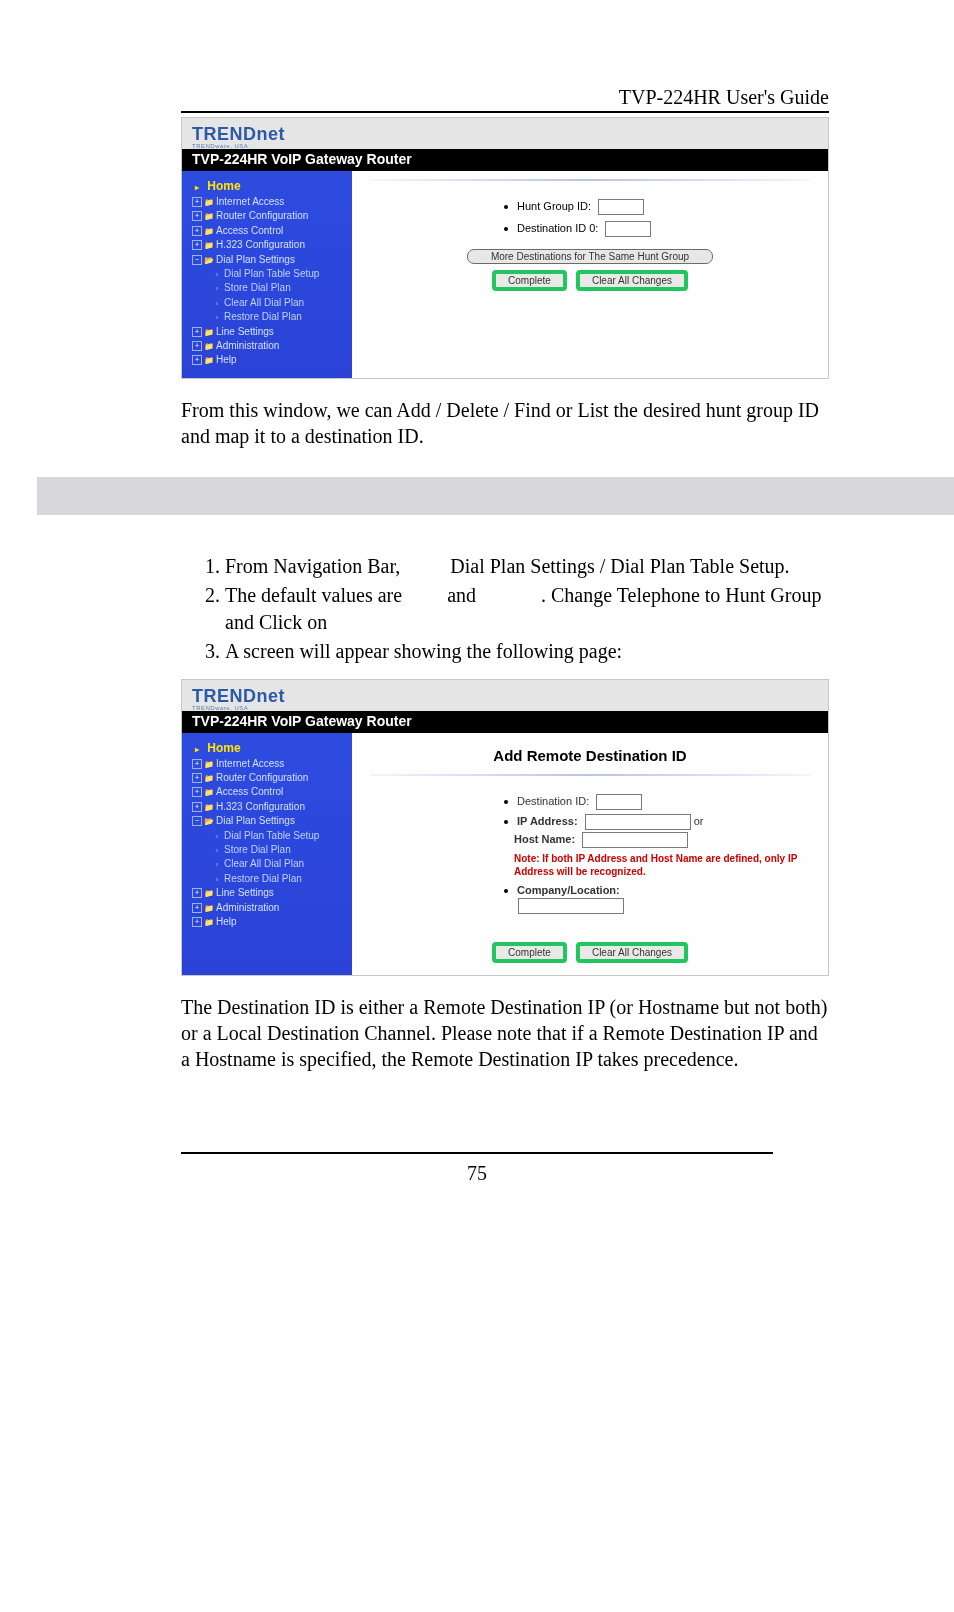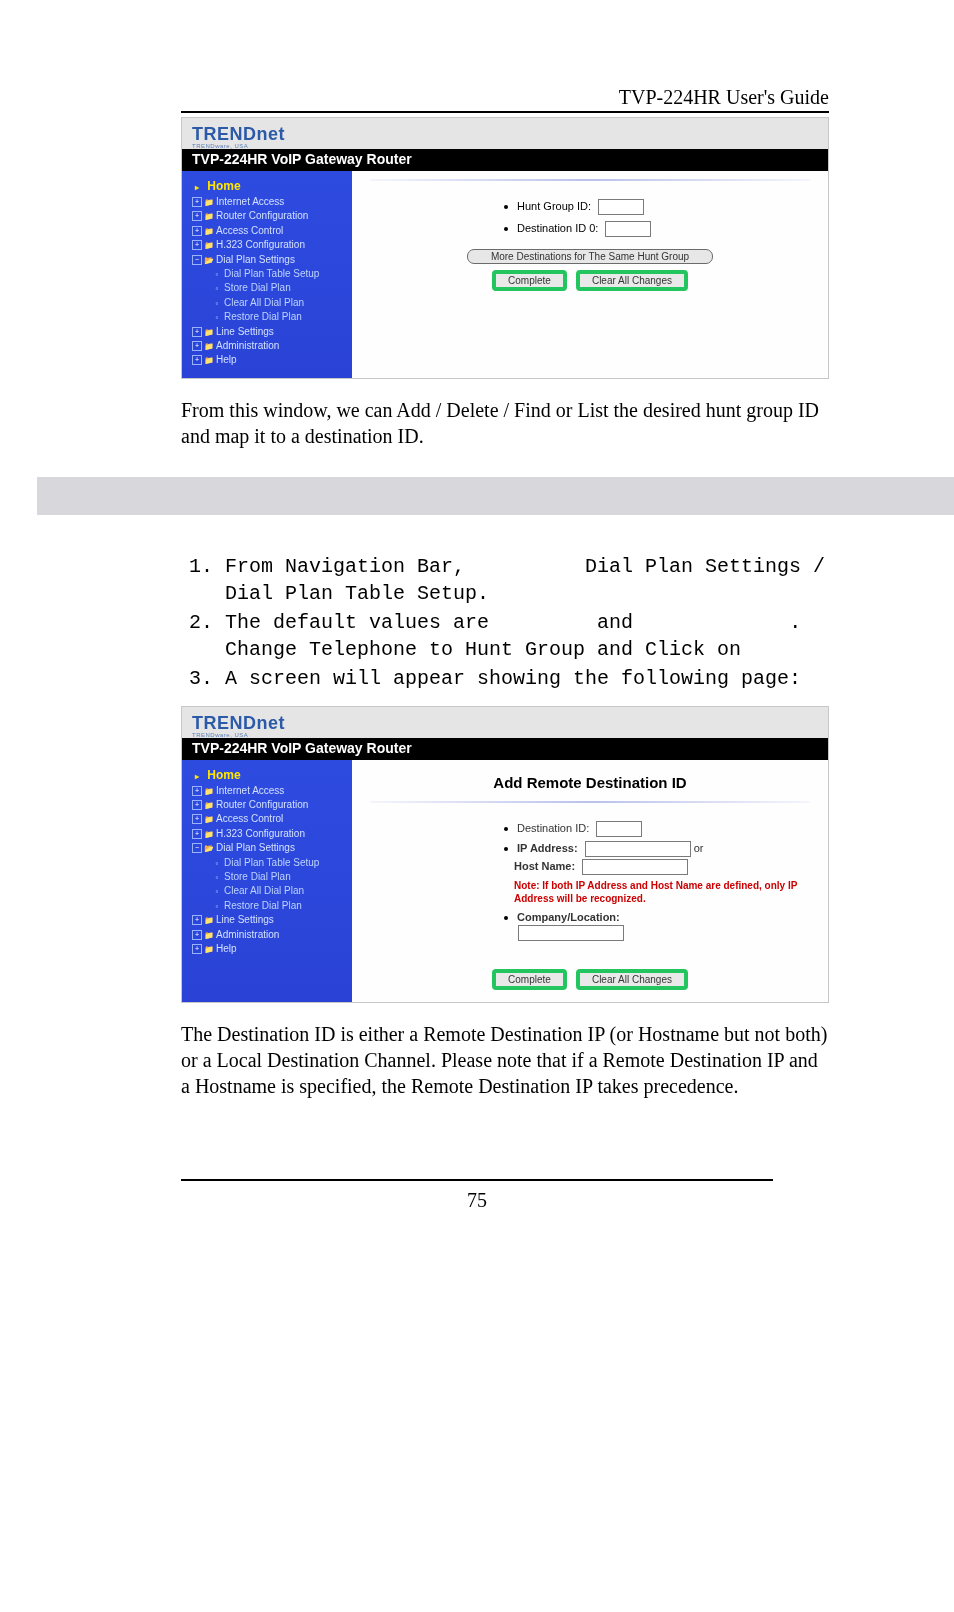--- a/index.html
+++ b/index.html
@@ -207,21 +207,20 @@
   }
   
   ol.steps {
     font-size: 20px;
     line-height: 1.35;
     margin: 0 0 10px 0;
     padding-left: 44px;
   }
   ol.steps li {
     margin-bottom: 2px;
-    font-family: Liberation Mono, monospace;
   }
   
   .footer-line {
     margin: 80px 62px 0 62px;
     border-top: 2px solid #000;
   }
   .pagenum {
     text-align: center;
     font-size: 20px;
     margin-top: 8px;

